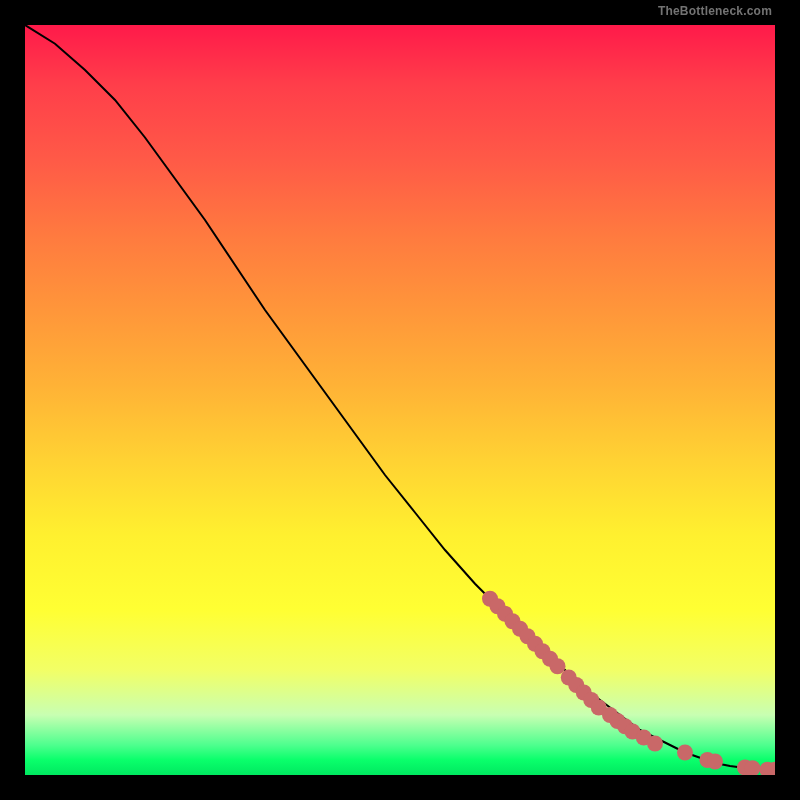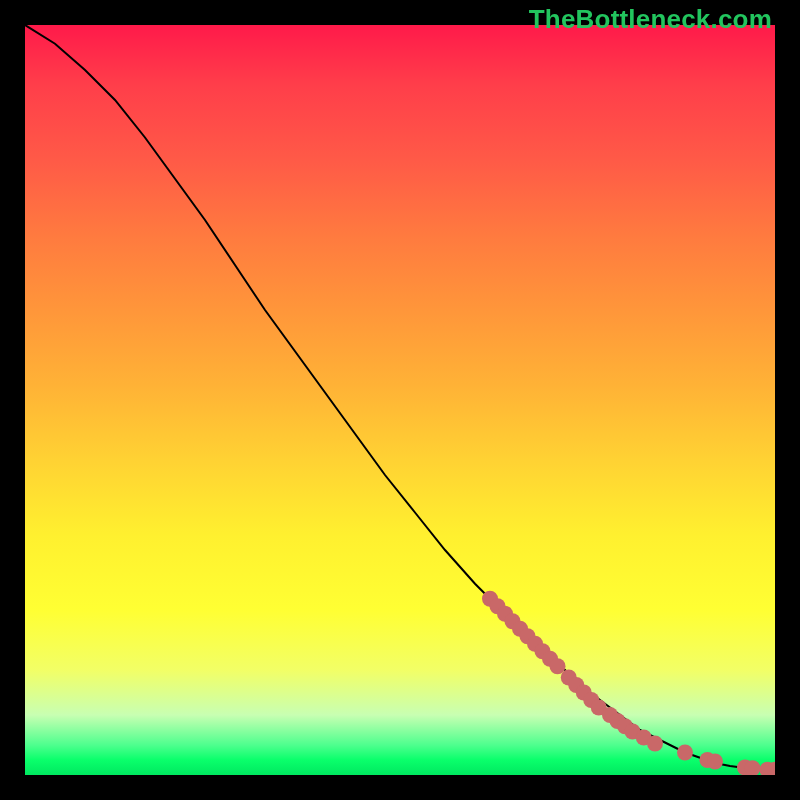--- a/index.html
+++ b/index.html
@@ -47,23 +47,23 @@
     stroke-width: 2;
   }
   .marker {
     fill: #c96868;
   }
   .watermark {
     position: absolute;
     top: 4px;
     right: 28px;
     font-family: Arial, Helvetica, sans-serif;
-    font-size: 26px;
+    font-size: 12px;
     font-weight: bold;
-    color: #22c55e;
+    color: #737373;
     letter-spacing: 0.2px;
   }
 </style>
 </head>
 <body>
 
 <div class="frame">
   <div class="plot-area">
     <svg class="curve" viewBox="0 0 750 750">
       <path id="curve-path" class="curve-line" d="M0.00 0.00 L30.00 18.75 L60.00 45.00 L90.00 75.00 L120.00 112.50 L150.00 153.75 L180.00 195.00 L210.00 240.00 L240.00 285.00 L270.00 326.25 L300.00 367.50 L330.00 408.75 L360.00 450.00 L390.00 487.50 L420.00 525.00 L450.00 558.75 L465.00 573.75 L480.00 588.75 L495.00 603.75 L510.00 618.75 L525.00 630.00 L540.00 645.00 L555.00 660.00 L570.00 671.25 L585.00 682.50 L600.00 693.75 L615.00 705.00 L630.00 712.50 L645.00 720.00 L660.00 727.50 L675.00 732.75 L690.00 737.25 L697.50 739.50 L705.00 741.00 L716.25 742.50 L727.50 744.00 L738.75 744.75 L750.00 744.75"></path>

